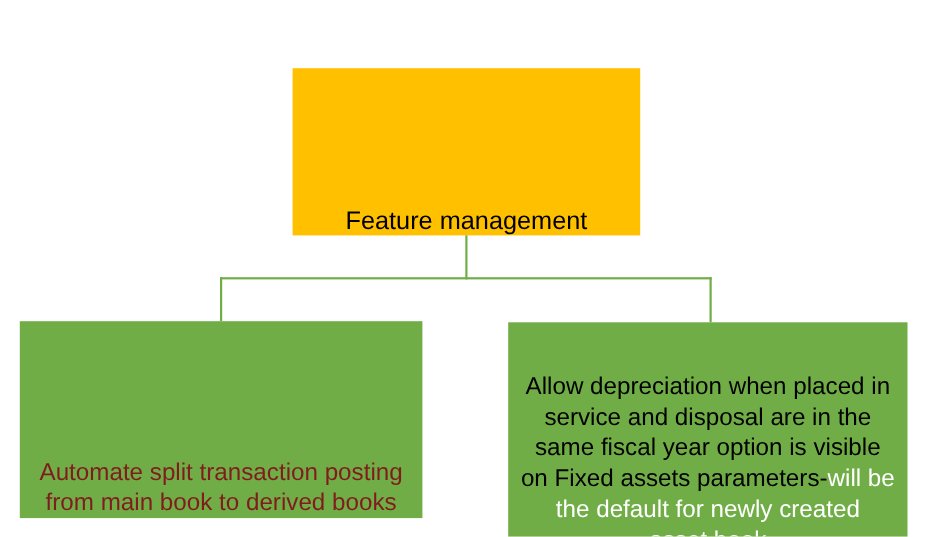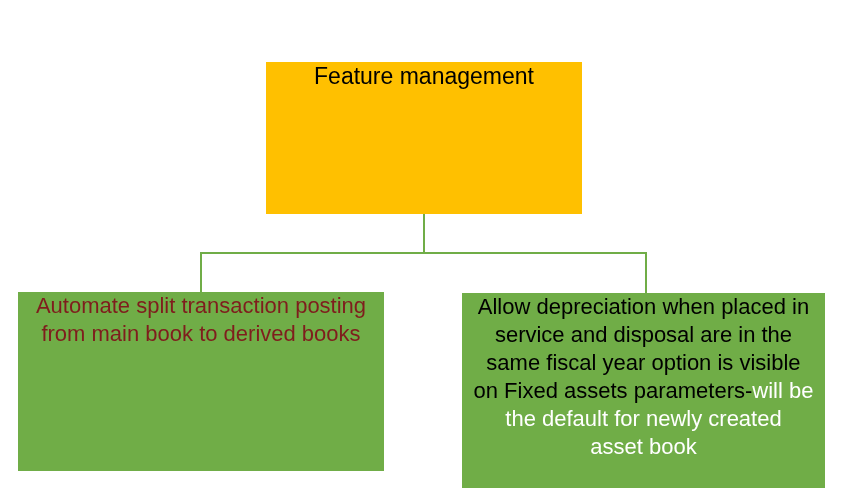--- a/index.html
+++ b/index.html
@@ -11,21 +11,21 @@
   .canvas {
     position: relative;
     width: 843px;
     height: 488px;
     background: #ffffff;
     overflow: hidden;
   }
   .node {
     position: absolute;
     display: flex;
-    align-items: flex-start;
+    align-items: flex-end;
     justify-content: center;
     text-align: center;
     box-sizing: border-box;
   }
   .node-root {
     left: 266px;
     top: 62px;
     width: 316px;
     height: 152px;
     background: #FFC000;

